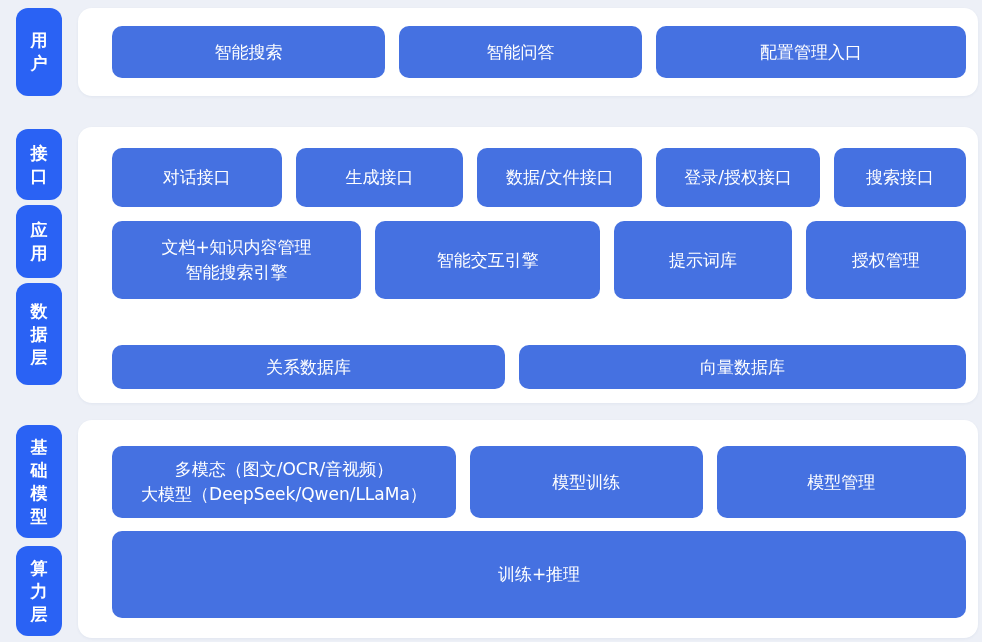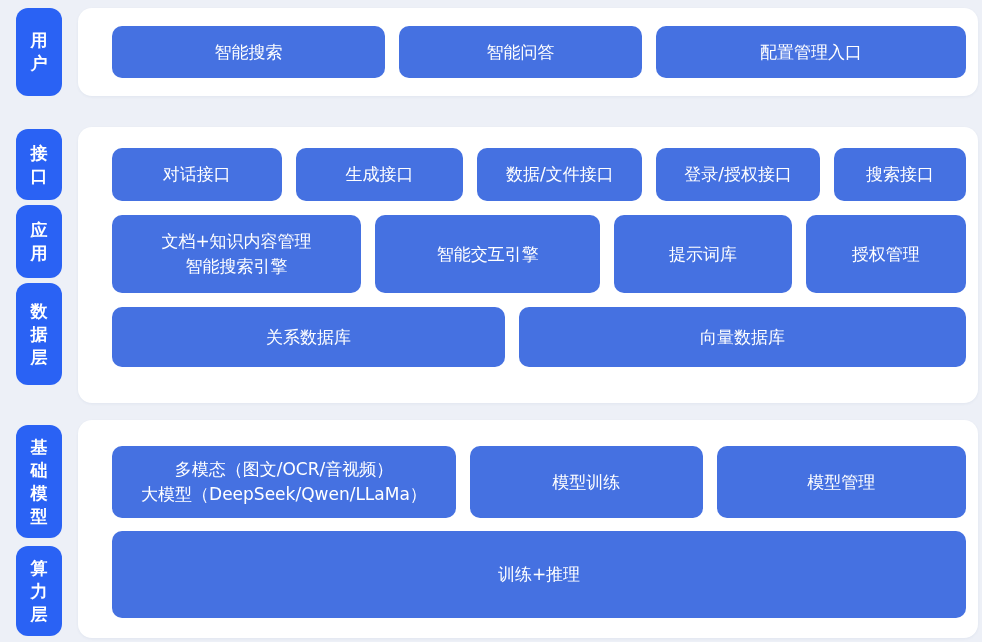--- a/index.html
+++ b/index.html
@@ -47,23 +47,23 @@
   .panel-3{padding:26px 12px 17px 34px;gap:13px;}
   .row{display:flex;gap:14px;flex:0 0 auto;}
   .node{
     background:var(--button-blue,#4571e1);
     border-radius:10px;
     flex-basis:0;
     display:flex;align-items:center;justify-content:center;
     color:#fff;
   }
   .row-user .node{height:52px;}
-  .row-api .node{height:53px;}
+  .row-api .node{height:59px;}
   .row-app .node{height:78px;}
-  .row-data .node{height:60px;}
+  .row-data .node{height:44px;margin-top:32px;}
   .row-model .node{height:72px;}
   .row-compute .node{height:87px;}
   .node-label{
     color:#fff;font-size:17px;font-weight:500;
     text-align:center;line-height:1.45;
     white-space:pre-line;
     padding:2px 8px;
   }
 </style>
 </head>

